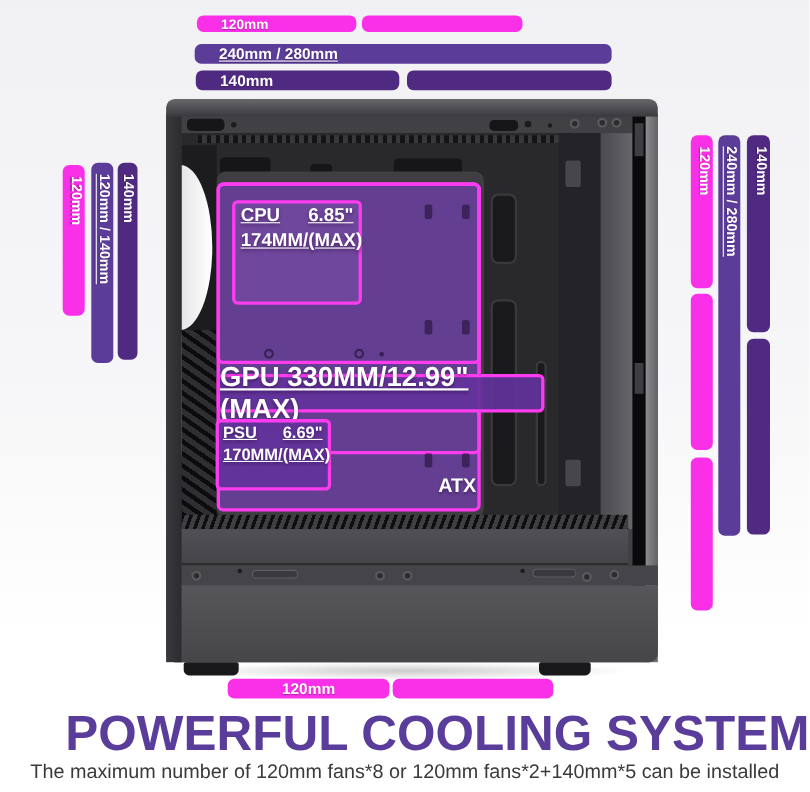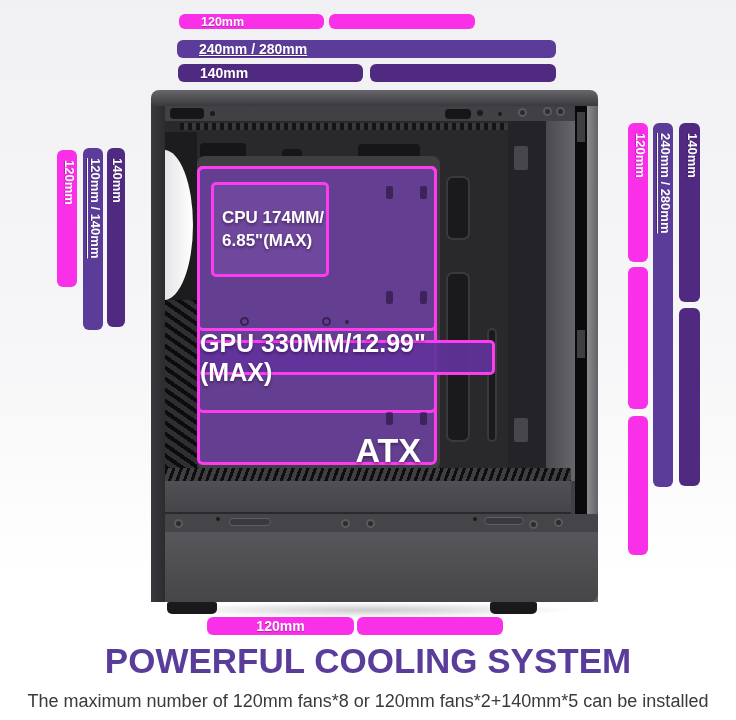--- a/index.html
+++ b/index.html
@@ -24,26 +24,26 @@
   .screw{position:absolute;border-radius:50%;background:#2c2c2f;border:2px solid #5a5a5e;width:9px;height:9px;box-sizing:border-box;}
   .dotmark{position:absolute;border-radius:50%;background:#1b1b1d;}
   .oval{position:absolute;border-radius:5px;background:#3a3a3e;border:1px solid #5f5f63;box-sizing:border-box;}
   .cutout{position:absolute;background:#161618;border-radius:4px;}
   .grommet{position:absolute;background:#1a1a1c;border:2px solid #3a3a3e;border-radius:7px;box-sizing:border-box;}
   
   .zone{position:absolute;box-sizing:border-box;border:3px solid #fd3bef;border-radius:6px;}
   .zlabel{position:absolute;color:#fff;font-weight:bold;text-align:right;
     text-shadow:0 2px 3px rgba(30,0,40,.45);z-index:26;}
   .obox{position:absolute;box-sizing:border-box;border:3px solid #fd3bef;border-radius:5px;
-    color:#fff;font-weight:bold;display:flex;flex-direction:column;justify-content:center;
-    text-shadow:0 2px 3px rgba(30,0,40,.45);z-index:26;}
+    color:#fff;font-weight:bold;display:flex;justify-content:center;
+    text-shadow:0 2px 3px rgba(30,0,40,.45);z-index:26;text-decoration:underline;}
   .standoff{position:absolute;width:7px;height:13px;background:rgba(28,14,48,.55);border-radius:2px;z-index:25;}
   .holering{position:absolute;width:9px;height:9px;border-radius:50%;border:2px solid rgba(20,10,35,.55);box-sizing:border-box;z-index:25;}
-  .footer-title{position:absolute;left:0;top:641px;width:736px;text-align:center;
-    font-size:35px;font-weight:bold;letter-spacing:0px;color:#5a3d9b;}
+  .footer-title{position:absolute;left:0;top:641px;width:736px;text-align:right;
+    font-size:45px;font-weight:bold;letter-spacing:0px;color:#5a3d9b;}
   .footer-sub{position:absolute;left:0;top:691px;width:736px;text-align:center;
     font-size:18px;color:#3a3a3a;}
 </style>
 </head>
 <body>
 
 <div class="stage">
 
   <div class="bar pink hbar r1" style="left:179px;top:14px;width:145px;height:15px;">
     <span class="t">120mm</span>
@@ -161,19 +161,23 @@
     <span>CPU 174MM/</span>
     <span>6.85"(MAX)</span>
   </div>
 
 
   <div class="obox" style="left:197px;top:340px;width:298px;height:35px;background:rgba(98,50,155,.92);font-size:25px;align-items:center;justify-content:center;z-index:26;">
     <span>GPU 330MM/12.99" (MAX)</span>
   </div>
 
 
+  <div class="obox" style="left:196px;top:381px;width:105px;height:65px;background:rgba(98,50,155,.92);font-size:15px;line-height:1.35;padding-left:6px;">
+    <span>PSU 170MM/</span>
+    <span>6.69"(MAX)</span>
+  </div>
 
-  <div class="zlabel" style="left:288px;top:431px;width:133px;font-size:34px;">ATX</div>
+  <div class="zlabel" style="left:300px;top:431px;width:133px;font-size:18px;">ATX</div>
 
   <div class="footer-title">POWERFUL COOLING SYSTEM</div>
   <div class="footer-sub">The maximum number of 120mm fans*8 or 120mm fans*2+140mm*5 can be installed</div>
 
 </div>
 
 </body></html>

